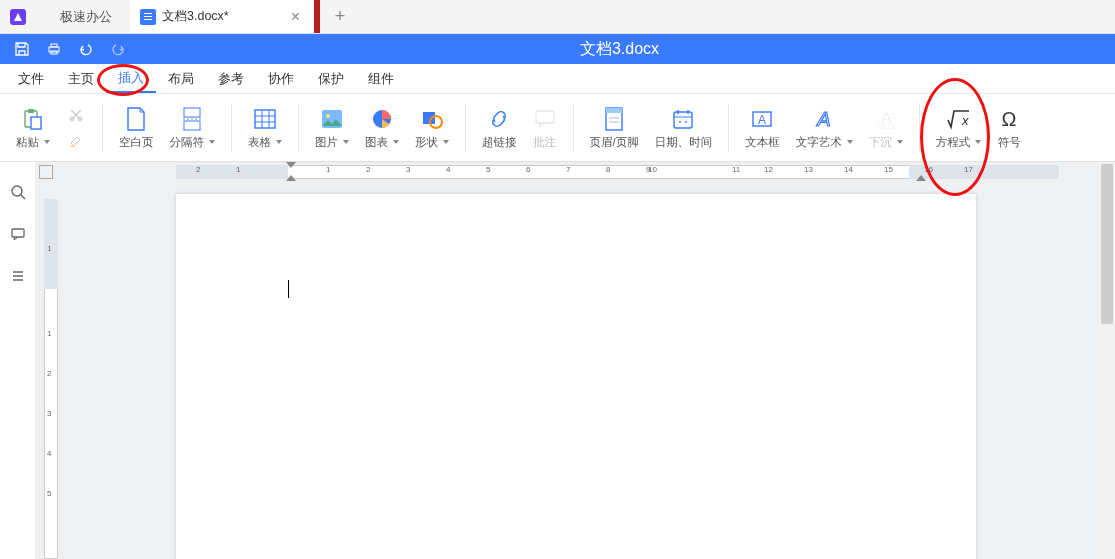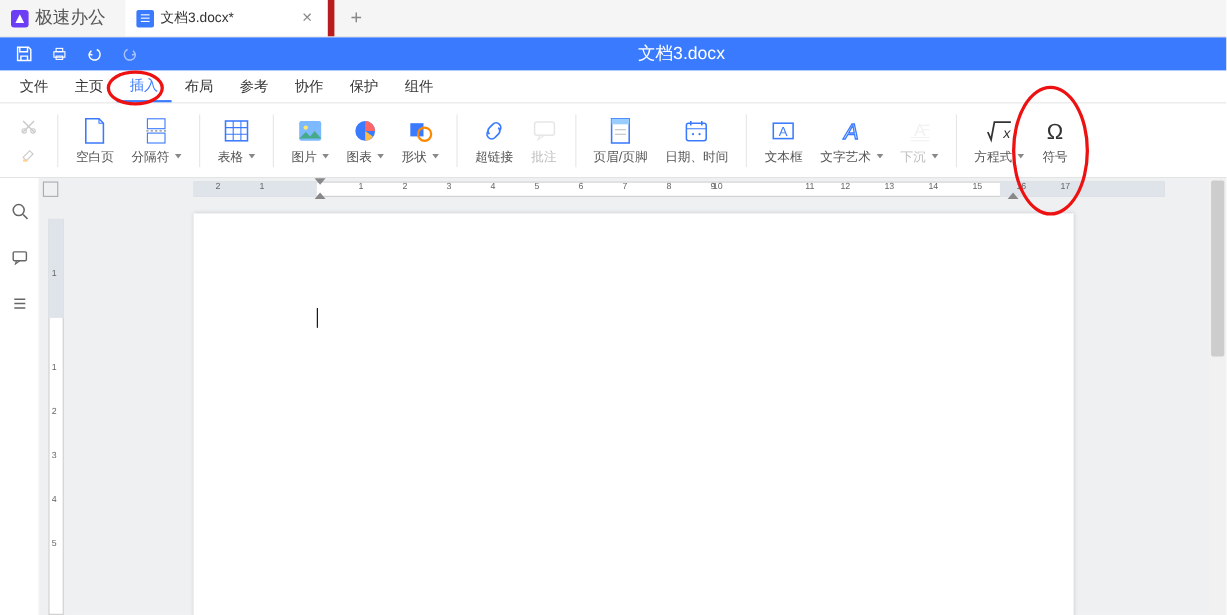--- a/index.html
+++ b/index.html
@@ -1,20 +1,20 @@
 <!DOCTYPE html>
 <html><head>
 <meta charset="utf-8">
 <style>
 * { margin: 0; padding: 0; box-sizing: border-box; font-family: "Microsoft YaHei", "PingFang SC", sans-serif; }
 body { background: #fff; width: 1115px; height: 559px; overflow: hidden; position: relative; }
 
 
 .tabbar { height: 34px; background: #f5f5f5; display: flex; align-items: stretch; border-bottom: 1px solid #e0e0e0; }
-.app-tab { display: flex; align-items: center; padding: 0 18px 0 10px; font-size: 16px; color: #555; background:#f5f5f5;}
+.app-tab { display: flex; align-items: center; padding: 0 18px 0 10px; font-size: 13px; color: #555; background:#f5f5f5;gap:28px;}
 .app-tab .ico { width: 16px; height: 16px; background: #6b3df5; border-radius: 3px; margin-right: 6px; display:flex;align-items:center;justify-content:center;}
 .app-tab .ico svg{width:10px;height:10px;}
 .doc-tab { display: flex; align-items: center; background: #fff; padding: 0 10px; font-size: 12.5px; color: #333; min-width:190px; border-right:6px solid #b91c1c;}
 .doc-tab .docico { width: 16px; height: 16px; background: #3a7afe; border-radius: 2px; margin-right: 6px; display:flex;align-items:center;justify-content:center;}
 .doc-tab .docico::after{content:"";width:8px;height:1.5px;background:#fff;box-shadow:0 3px 0 #fff,0 -3px 0 #fff;}
 .doc-tab .close { margin-left: auto; font-size: 16px; color: #888; padding:0 4px;}
 .newtab { display:flex;align-items:center;justify-content:center;width:40px;color:#888;font-size:18px;}
 
 
 .titlebar { height: 30px; background: #3a7afe; display: flex; align-items: center; color: #fff; padding: 0 8px; font-size: 16px; }
@@ -126,20 +126,30 @@
   <div class="active">插入</div>
   <div>布局</div>
   <div>参考</div>
   <div>协作</div>
   <div>保护</div>
   <div>组件</div>
 </div>
 
 <div class="ribbon">
   <div class="rgroup">
+    <div class="rbtn">
+      <span class="ic">
+          <svg width="24" height="24" viewBox="0 0 24 24">
+            <rect x="4" y="4" width="12" height="16" rx="1" fill="none" stroke="#6a7" stroke-width="1.4"></rect>
+            <rect x="7" y="2" width="6" height="4" rx="1" fill="#6a7"></rect>
+            <rect x="10" y="10" width="10" height="12" fill="#fff" stroke="#3a7afe" stroke-width="1.4"></rect>
+          </svg>
+        </span>
+      <span class="lbl dd">粘贴</span>
+    </div>
     <div class="small-col">
       <div class="smallbtn disabled">
           <svg width="16" height="16" viewBox="0 0 16 16">
             <path d="M3 3l10 10M13 3L3 13" stroke="#888" stroke-width="1.3"></path>
             <circle cx="4" cy="12" r="2" fill="none" stroke="#888"></circle>
             <circle cx="12" cy="12" r="2" fill="none" stroke="#888"></circle>
           </svg>
         </div>
       <div class="smallbtn disabled">
           <svg width="16" height="16" viewBox="0 0 16 16">

